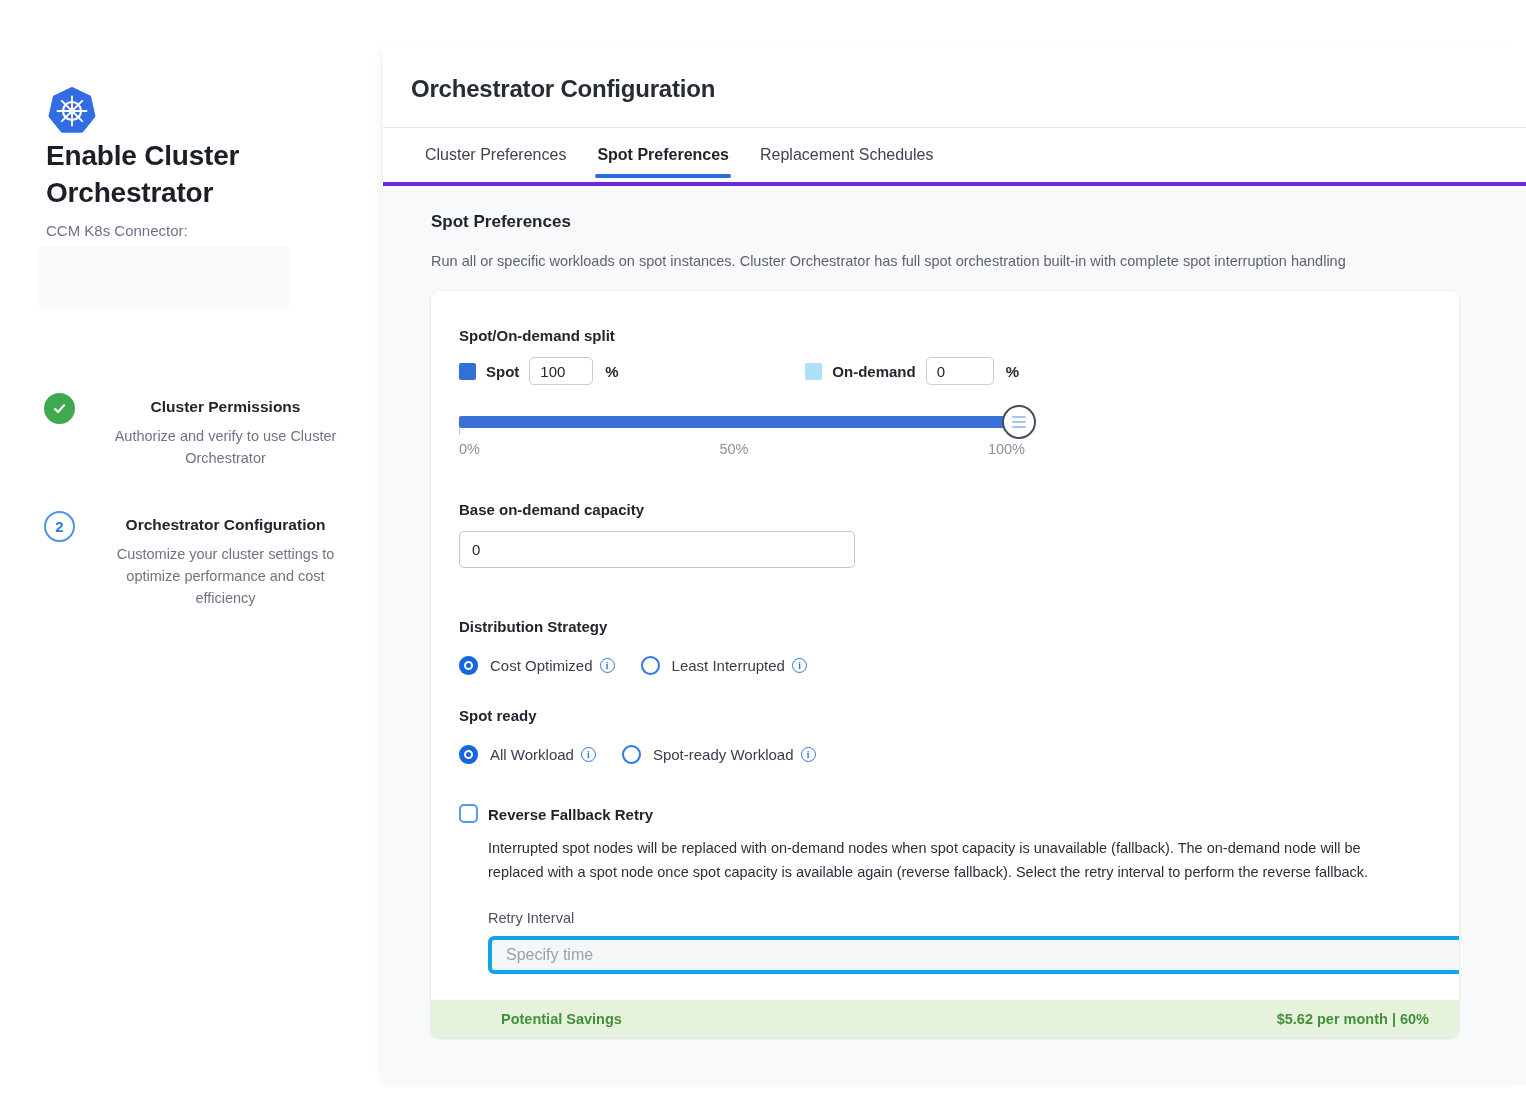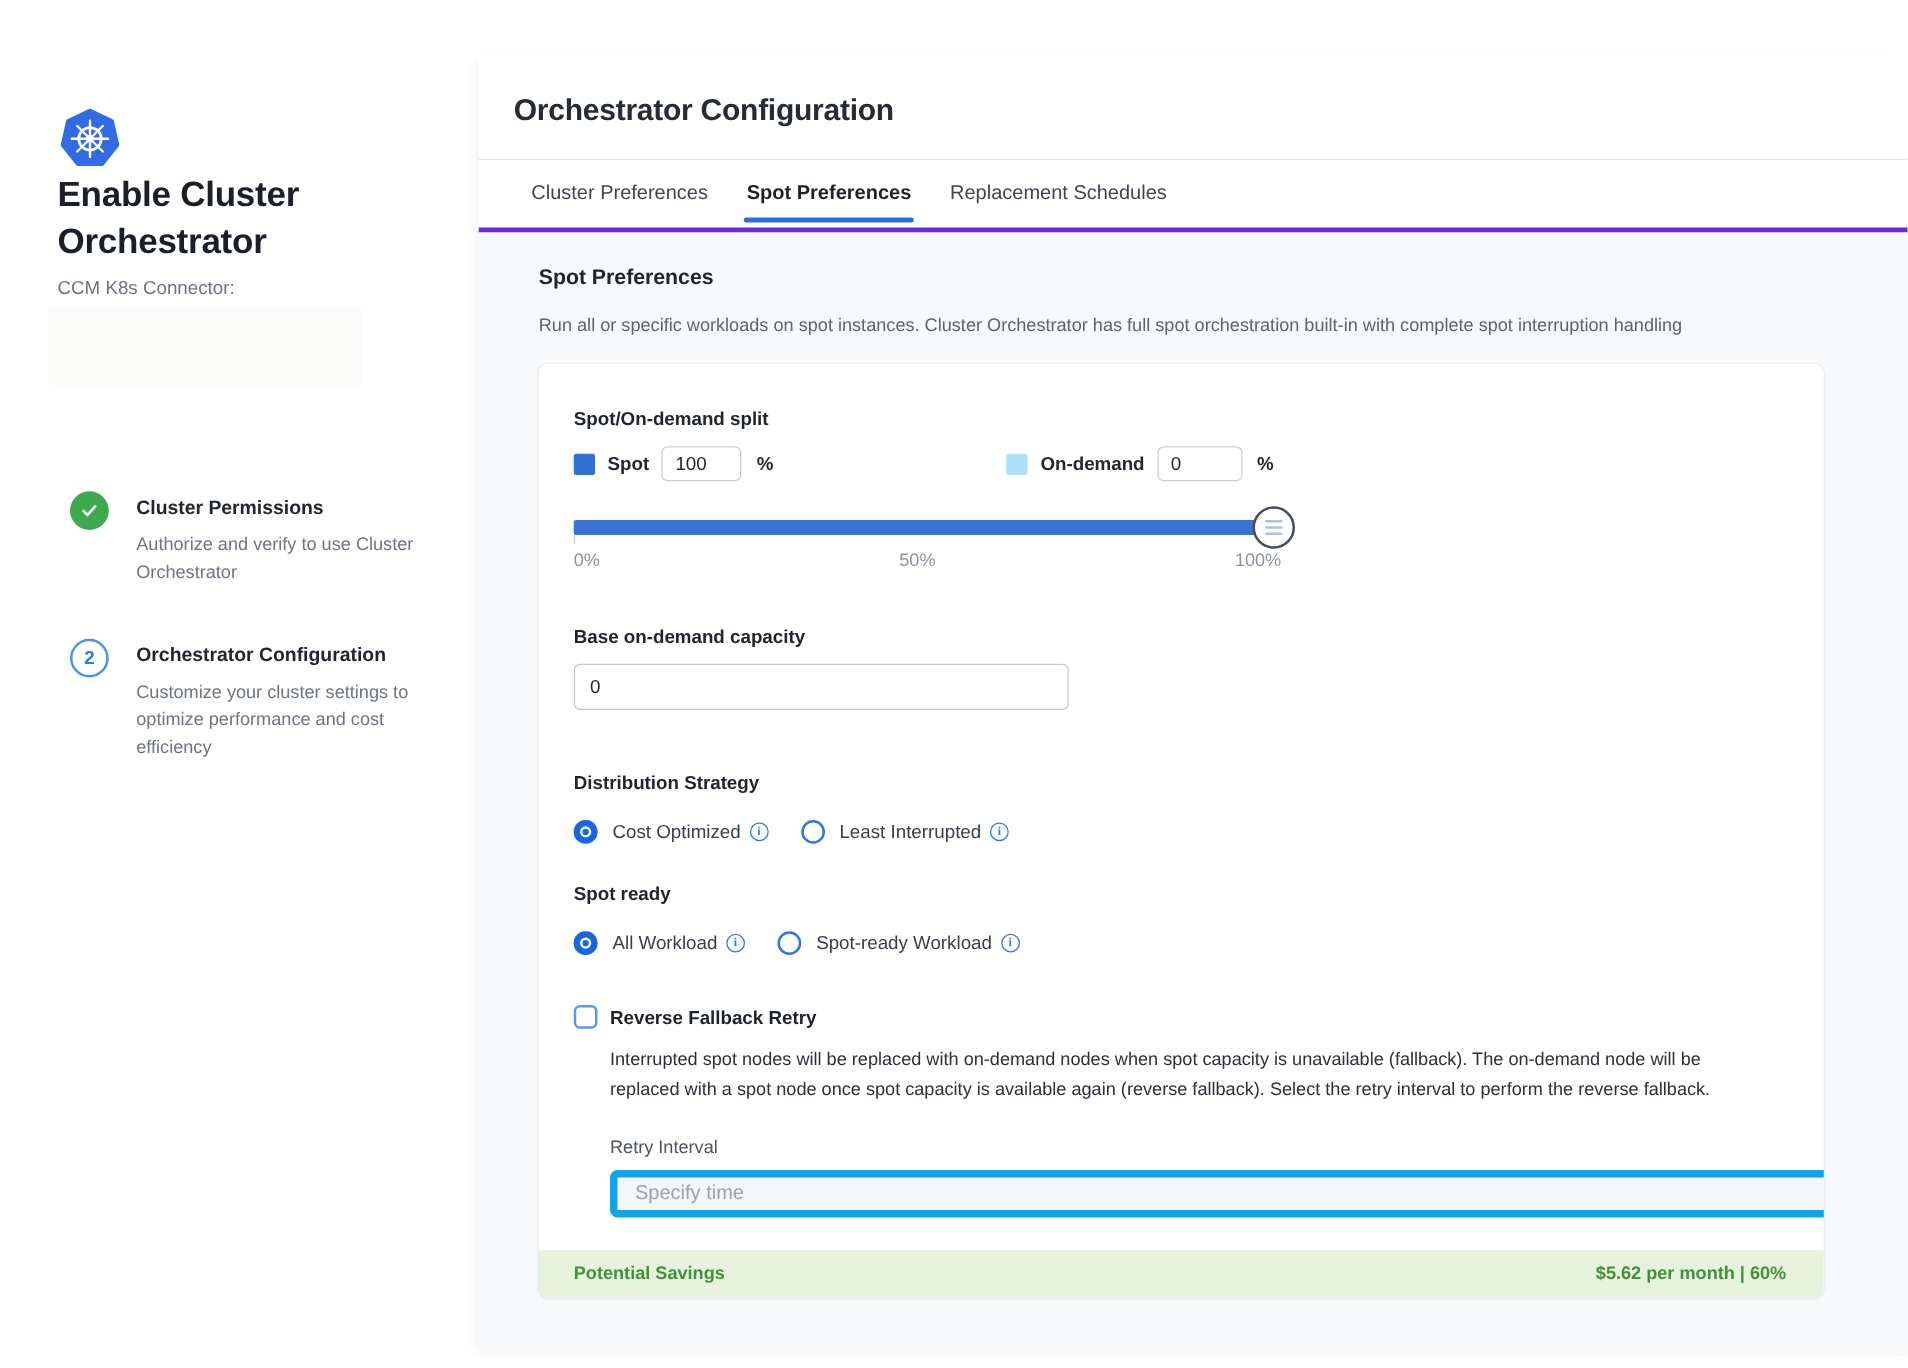--- a/index.html
+++ b/index.html
@@ -8,21 +8,21 @@
 
   
   .sidebar { position:absolute; left:0; top:0; width:383px; height:1094px; background:#fff; }
   .k8s-icon { position:absolute; left:47px; top:86px; width:50px; height:48px; }
   .sidebar-title { position:absolute; left:46px; top:138px; width:280px;
     font-size:28px; font-weight:bold; line-height:1.32; color:#1b1f27; letter-spacing:-0.2px; }
   .connector-label { position:absolute; left:46px; top:222px; font-size:15px; color:#6d7388; }
   .connector-skeleton { position:absolute; left:38px; top:246px; width:252px; height:62px;
     background:#fafbf9; border-radius:4px; }
 
-  .step { position:absolute; left:56px; width:310px; }
+  .step { position:absolute; left:44px; width:310px;text-align:center; }
   .step-1 { top:393px; } .step-2 { top:511px; }
   .step-badge { position:absolute; left:0; top:0; width:31px; height:31px; border-radius:50%; }
   .step-badge.done { background:#3ea94e; display:flex; align-items:center; justify-content:center; }
   .step-badge.current { background:#fff; border:2px solid #4b93ea; color:#2b7de0;
     display:flex; align-items:center; justify-content:center; font-size:15px; font-weight:bold; }
   .step-label { margin-left:53px; font-size:15.5px; font-weight:bold; color:#21252d; padding-top:5px; }
   .step-desc { margin-left:53px; margin-top:10px; font-size:14.5px; line-height:1.5; color:#6e7386; }
 
   
   .main { position:absolute; left:383px; top:45px; width:1143px; height:1040px; background:#fff;
@@ -84,27 +84,27 @@
 
   .mt-block { margin-top:44px; }
   .mt-sect  { margin-top:32px; }
 
   .check-row { display:flex; align-items:flex-end; margin-top:40px; }
   .checkbox { width:19px; height:19px; border:2px solid #5a97f1; border-radius:5px; background:#fff; }
   .check-label { font-size:15px; font-weight:bold; color:#1e222a; margin-left:10px; }
   .fallback-desc { margin:13px 0 0 29px; width:930px; font-size:14.5px; line-height:1.66; color:#2a2f39; }
   .retry-label { margin:26px 0 0 29px; font-size:14.5px; color:#4b5160; }
   .retry-input { display:block; margin:10px 0 0 29px; width:1010px; height:38px;
-    background:#f5f6f8; border:6px solid #0ea5e9; border-radius:6px;
+    background:#f5f6f8; border:4px solid #0ea5e9; border-radius:6px;
     font-size:16px; padding:0 14px; font-family:inherit; color:#23272f; }
   .retry-input::placeholder { color:#9aa0ac; }
 
   .savings-bar { margin-top:26px; height:38px; background:#e7f2dd;
     display:flex; align-items:center; justify-content:space-between; padding:0 30px 0 28px; }
-  .savings-label, .savings-value { font-size:14.5px; font-weight:bold; color:#43903a; }
+  .savings-label, .savings-value { font-size:14.5px; font-weight:bold; color:#43903a;margin-left:42px; }
 </style>
 </head>
 <body>
 
 <div class="sidebar">
   <svg class="k8s-icon" viewBox="0 0 48 48">
     <polygon points="24,3 41.2,11.3 45.4,29.9 33.5,44.8 14.5,44.8 2.6,29.9 6.8,11.3" fill="#326ce5" stroke="#326ce5" stroke-width="4" stroke-linejoin="round"></polygon>
     <circle cx="24" cy="25" r="9" fill="none" stroke="#ffffff" stroke-width="2.2"></circle>
     <g stroke="#ffffff" stroke-width="1.9" stroke-linecap="round">
       <line x1="24" y1="25" x2="24" y2="10.5"></line>

